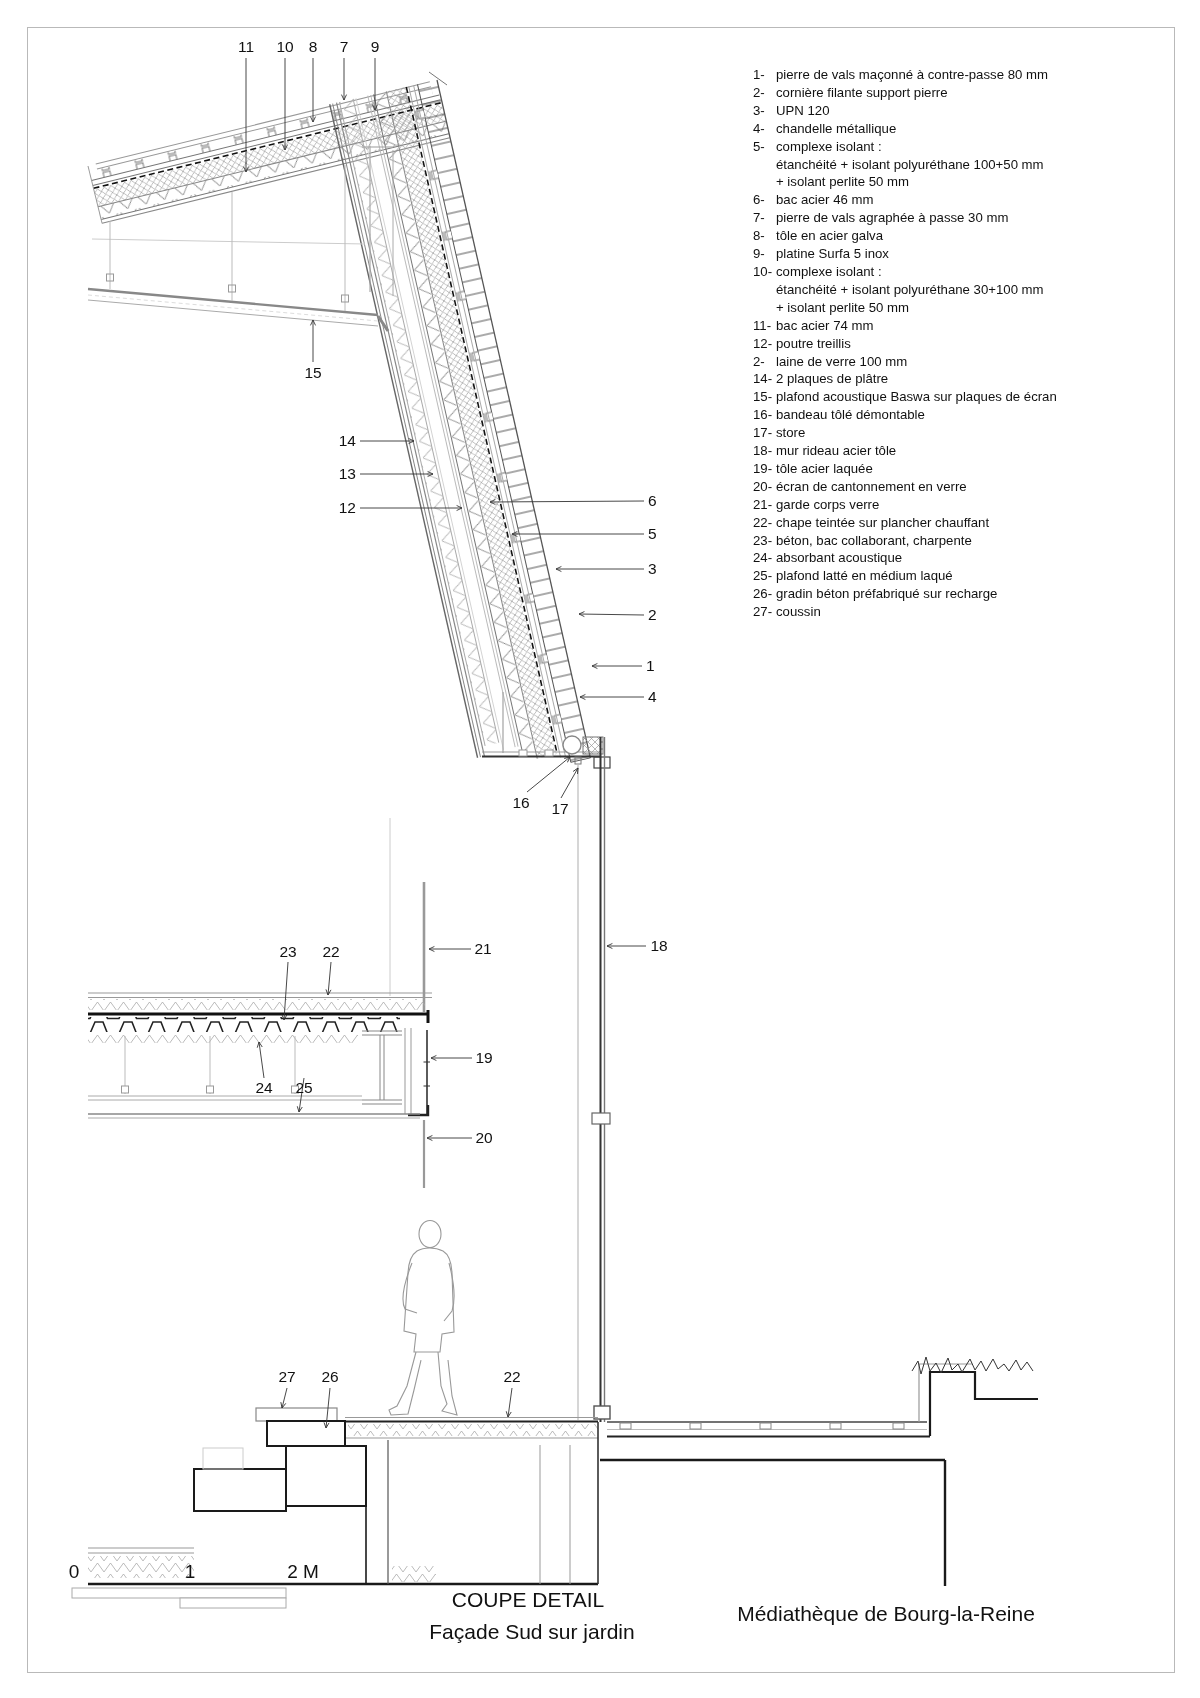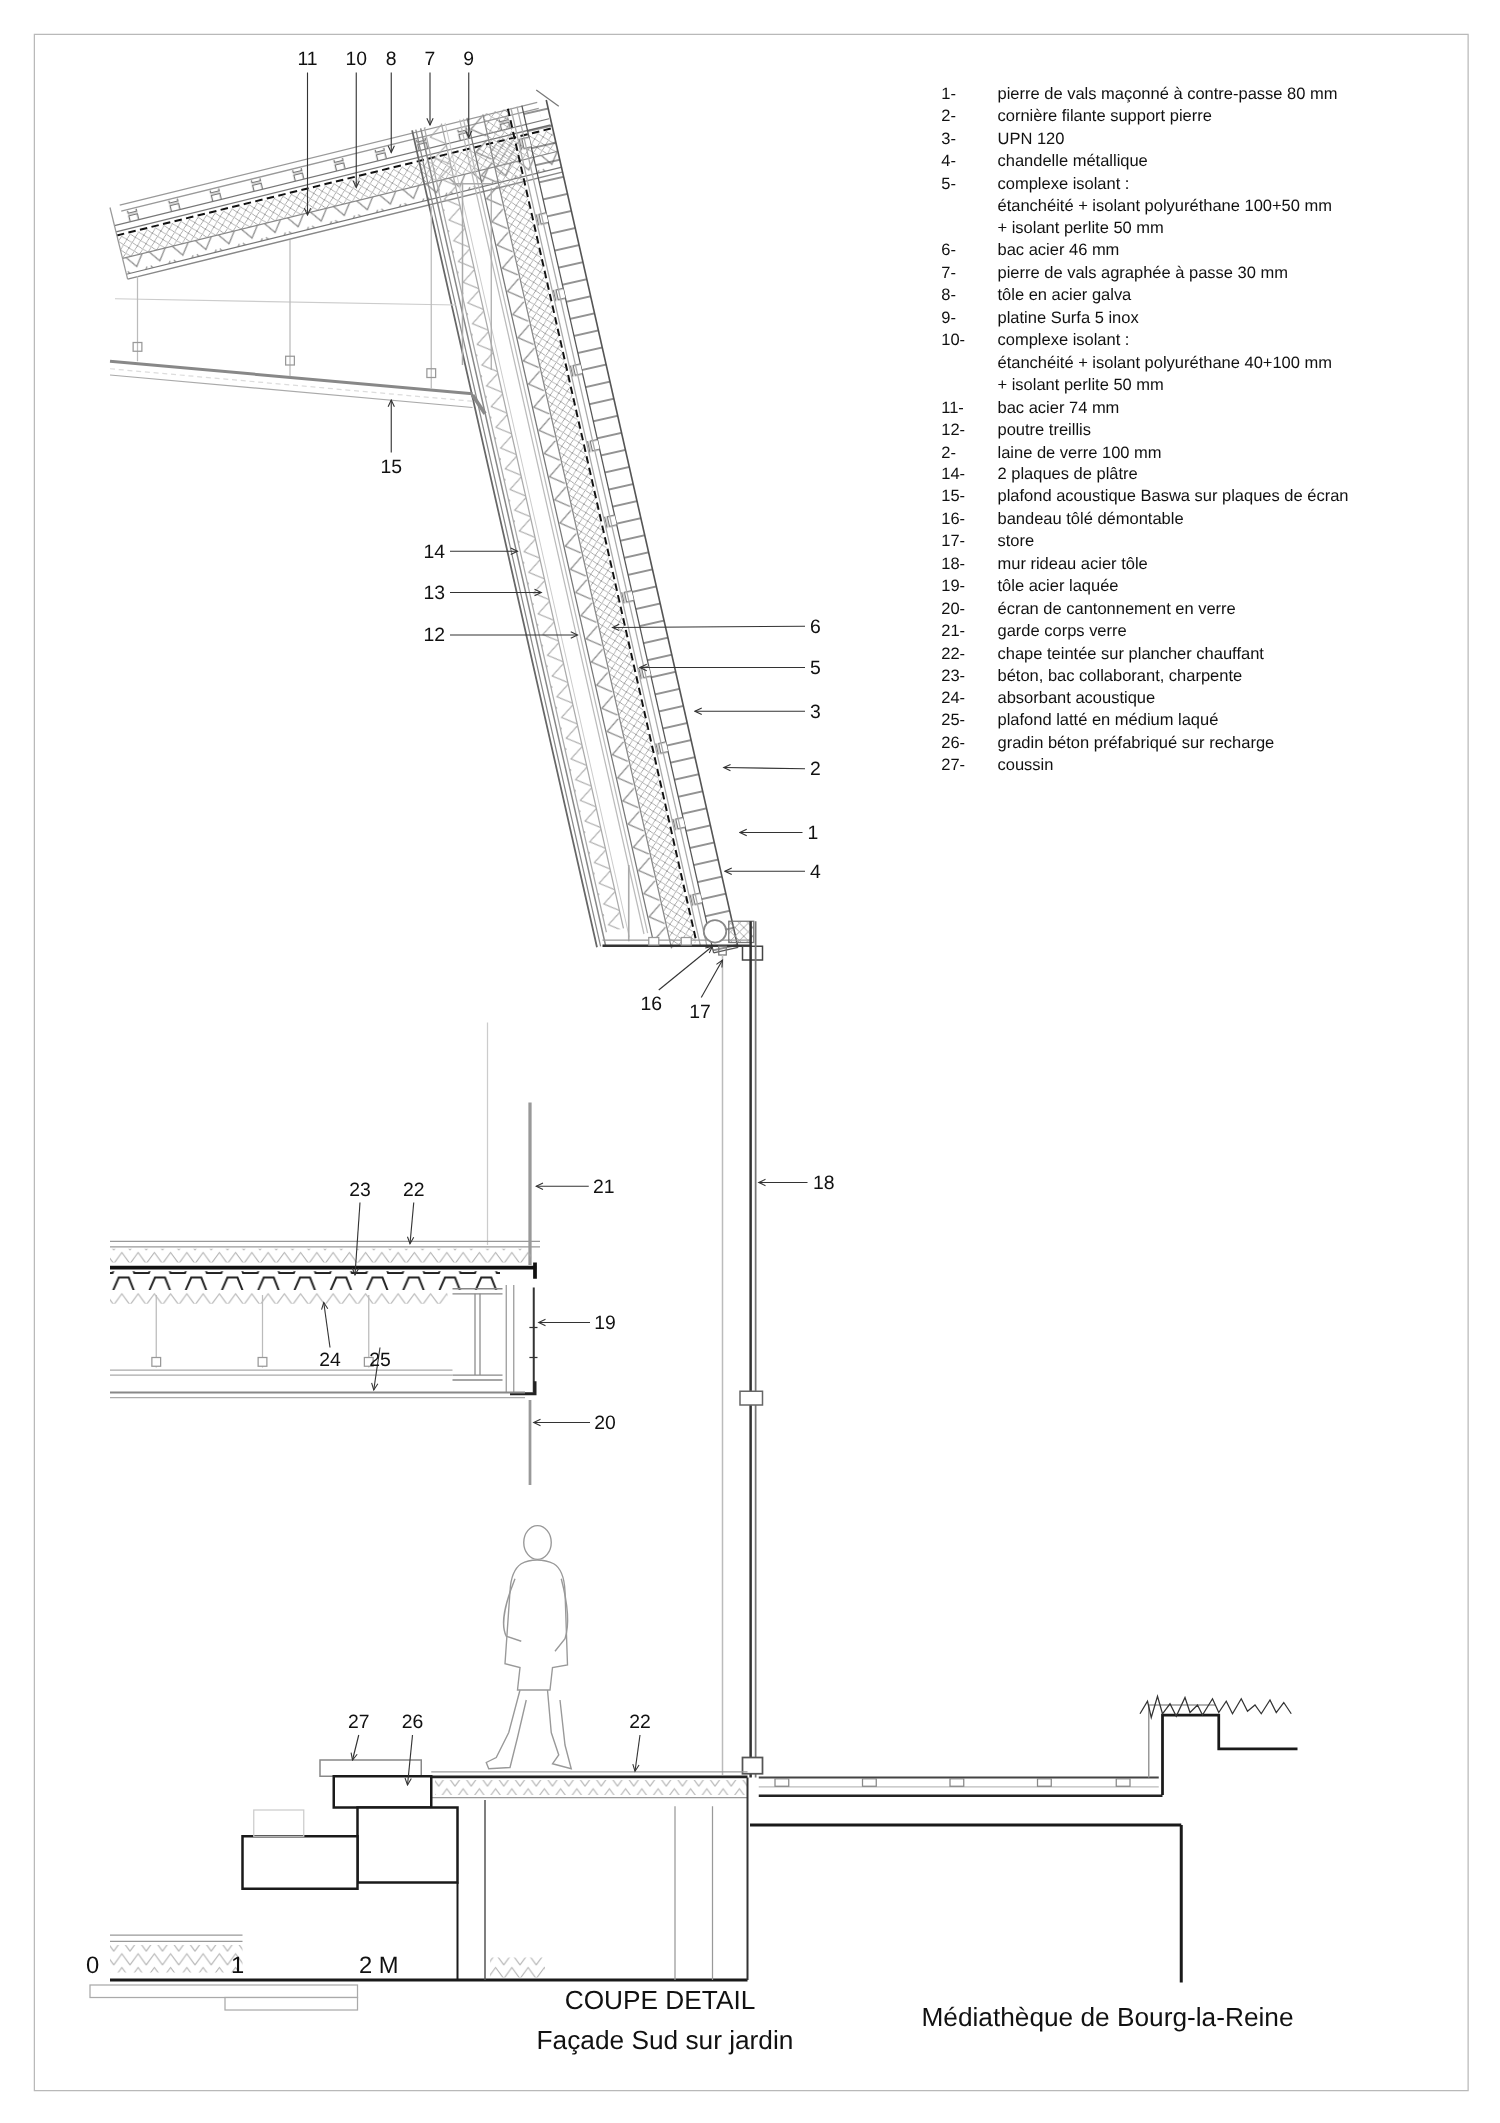--- a/index.html
+++ b/index.html
@@ -6,21 +6,21 @@
   body{font-family:"Liberation Sans", sans-serif;}
   .page{position:relative;width:1200px;height:1698px;background:#fff;overflow:hidden;}
   .frame{position:absolute;left:27px;top:27px;width:1146px;height:1644px;border:1px solid #b9b9b9;}
   svg text{font-family:"Liberation Sans", sans-serif;fill:#111;}
   .callout{font-size:15.5px;}
   .title-main{font-size:21px;}
   .scale-num{font-size:19px;}
   .legend{position:absolute;left:753px;top:66px;width:330px;font-size:13.2px;line-height:17.9px;color:#111;}
   .lg{display:flex;white-space:nowrap;}
   .lg .num{width:23px;flex:0 0 23px;}
-  .lg .txt{flex:1;margin-left:22px;}
+  .lg .txt{flex:1;}
 </style>
 </head>
 <body>
 
 <div class="page">
   <div class="frame"></div>
 
   <svg width="1200" height="1698" viewBox="0 0 1200 1698" style="position:absolute;left:0;top:0;">
     <defs>
       <marker id="arr" viewBox="0 0 10 10" refX="8.5" refY="5" markerWidth="8" markerHeight="8" orient="auto">
@@ -343,21 +343,21 @@
     <div class="lg">
         <span class="num">9-</span>
         <span class="txt">platine Surfa 5 inox</span>
       </div>
     <div class="lg">
         <span class="num">10-</span>
         <span class="txt">complexe isolant :</span>
       </div>
     <div class="lg">
         <span class="num"></span>
-        <span class="txt">étanchéité + isolant polyuréthane 40+100 mm</span>
+        <span class="txt">étanchéité + isolant polyuréthane 30+100 mm</span>
       </div>
     <div class="lg">
         <span class="num"></span>
         <span class="txt">+ isolant perlite 50 mm</span>
       </div>
     <div class="lg">
         <span class="num">11-</span>
         <span class="txt">bac acier 74 mm</span>
       </div>
     <div class="lg">

